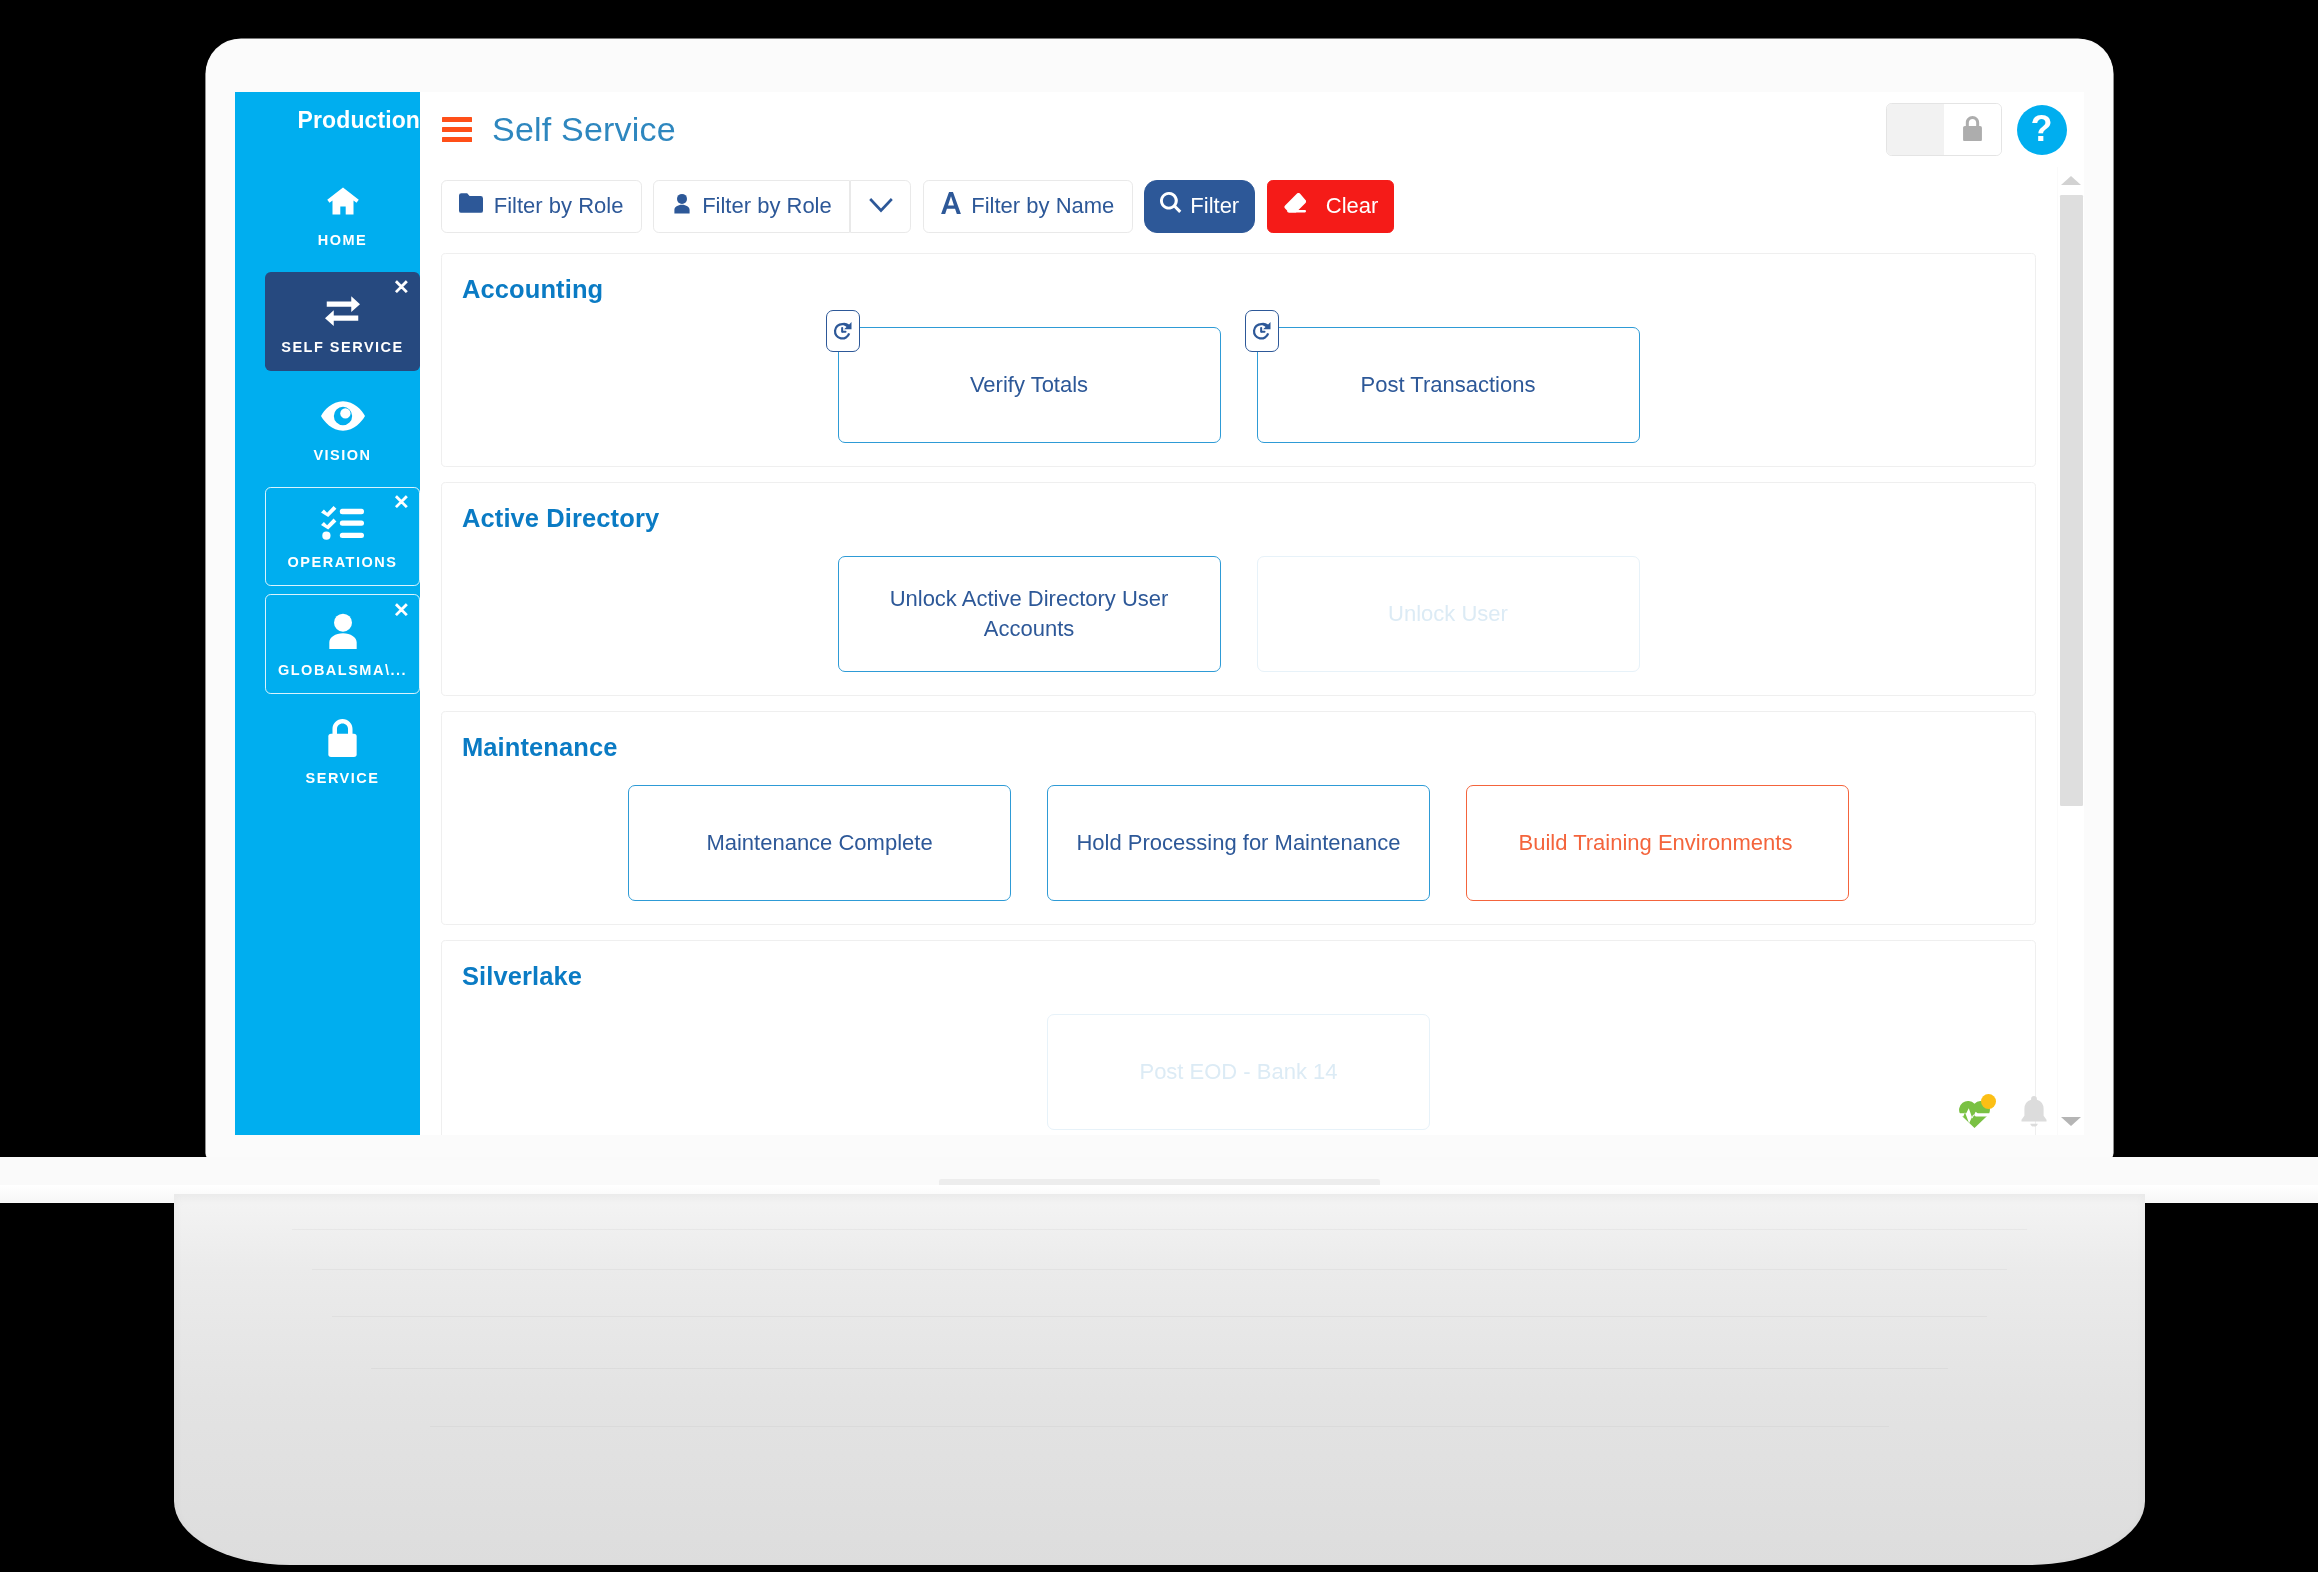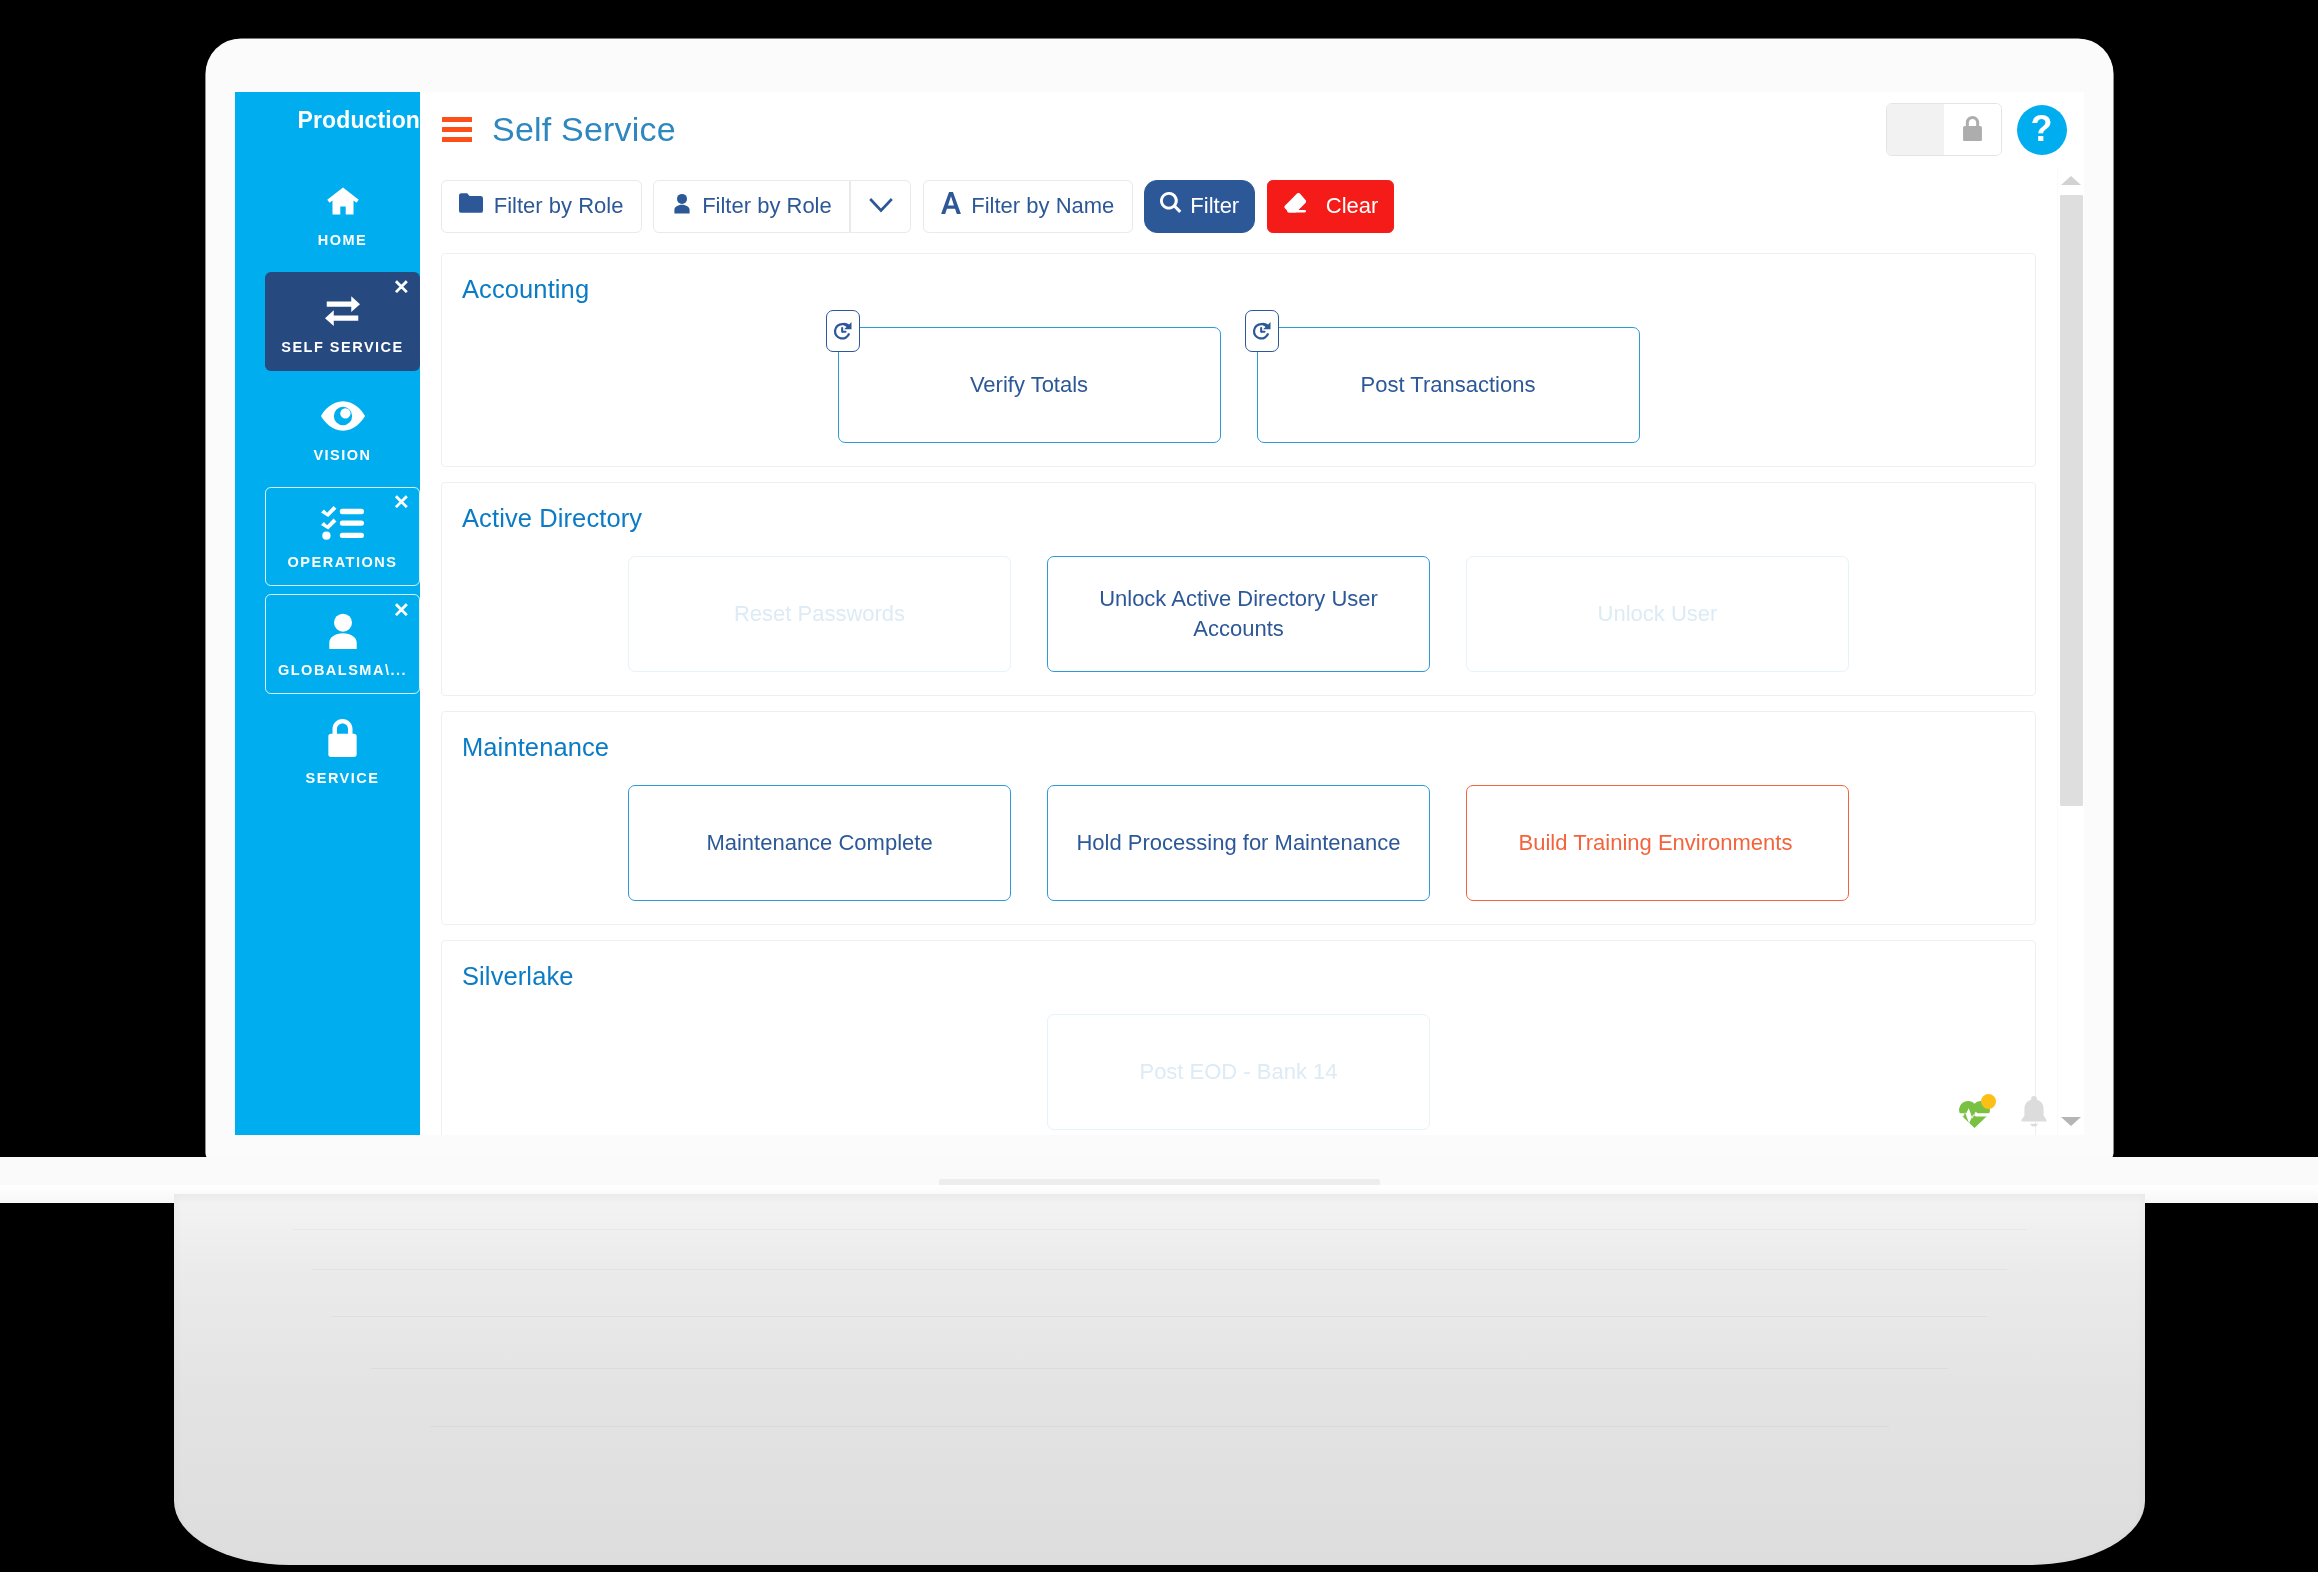--- a/index.html
+++ b/index.html
@@ -146,21 +146,21 @@
     background:#f51b18; border-color:#f51b18; color:#fff; gap: 20px; padding: 0 15px;
   }
   .fbtn.danger svg { fill:#fff; }
 
   .card {
     border: 1.2px solid #efefef; border-radius: 4.6px;
     margin-bottom: 15px; padding: 21px 20px 23px;
     background:#fff;
   }
   .card-title {
-    color: #0a7bc4; font-size: 25.5px; font-weight: 400; letter-spacing: 0.1px;
+    color: #0a7bc4; font-size: 25.5px; font-weight: 700; letter-spacing: 0.1px;
     margin-bottom: 15px;
   }
   .tiles { display:flex; justify-content:center; gap: 36px; padding-top: 8px; }
 
   .tile {
     position: relative; width: 383px; height: 116px;
     border: 1.7px solid #2e9bd6; border-radius: 7px; background:#fff;
     display:flex; align-items:center; justify-content:center; text-align:center;
     color:#2d5898; font-size: 22px; line-height:1.35; padding: 0 15px;
     cursor:pointer;
@@ -395,23 +395,20 @@
                       </svg>
                   </span>
                   <span>Post Transactions</span>
                 </div>
               </div>
             </div>
 
             <div class="card">
               <div class="card-title">Active Directory</div>
               <div class="tiles">
-                <div class="tile disabled">
-                  <span>Reset Passwords</span>
-                </div>
                 <div class="tile">
                   <span>Unlock Active Directory User Accounts</span>
                 </div>
                 <div class="tile disabled">
                   <span>Unlock User</span>
                 </div>
               </div>
             </div>
 
             <div class="card">

